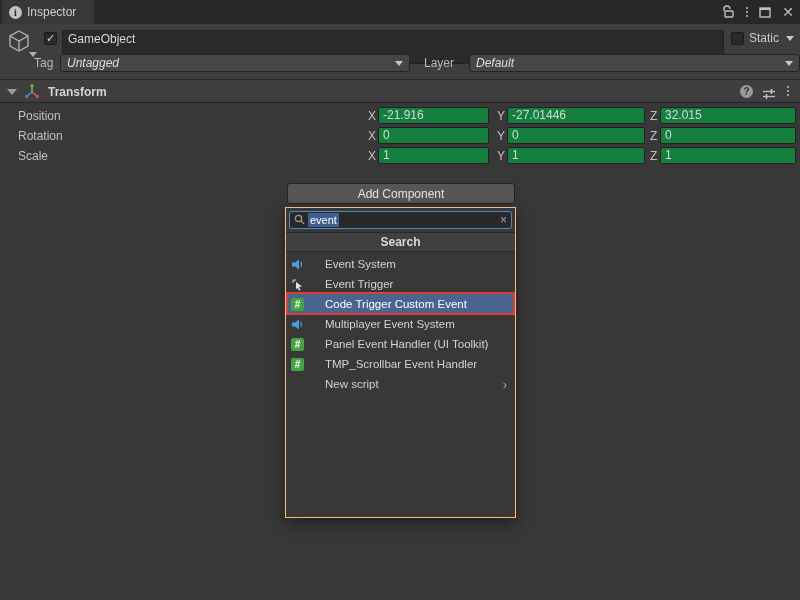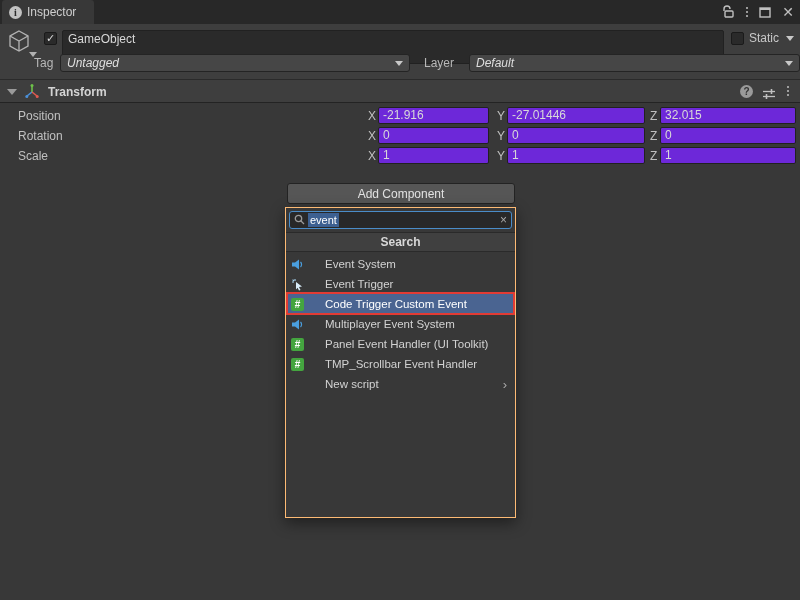--- a/index.html
+++ b/index.html
@@ -57,21 +57,21 @@
   .axis-icon { position:absolute; left:24px; top:3px; }
   .tr-title { position:absolute; left:48px; top:5px; font-size:12px; font-weight:bold; color:#d4d4d4; }
   .help-icon { position:absolute; left:740px; top:5px; width:13px; height:13px; border-radius:50%;
                background:#9a9a9a; color:#333; font-size:10px; font-weight:bold;
                display:flex; align-items:center; justify-content:center; }
   .presets-icon { position:absolute; left:762px; top:6px; }
   .tr-kebab { position:absolute; left:787px; top:6px; }
 
   .tr-row-label { position:absolute; left:18px; font-size:12px; color:#c0c0c0; }
   .axis-letter { position:absolute; font-size:12px; color:#c0c0c0; }
-  .num-field { position:absolute; height:17px; background:#6d28d9; border:1px solid #212121; border-radius:2px;
+  .num-field { position:absolute; height:17px; background:#15803d; border:1px solid #212121; border-radius:2px;
                color:#d8d8d8; font-size:12px; line-height:15px; padding-left:4px; }
 
   
   .add-btn { position:absolute; left:287px; top:183px; width:228px; height:21px; background:#565656;
              border:1px solid #232323; border-radius:3px; color:#e2e2e2; font-size:12px;
              display:flex; align-items:center; justify-content:center; }
 
   
   .popup { position:absolute; left:285px; top:207px; width:231px; height:311px; background:#383838;
            border:1px solid #fdba74; box-shadow:0 5px 14px rgba(0,0,0,0.45); }

